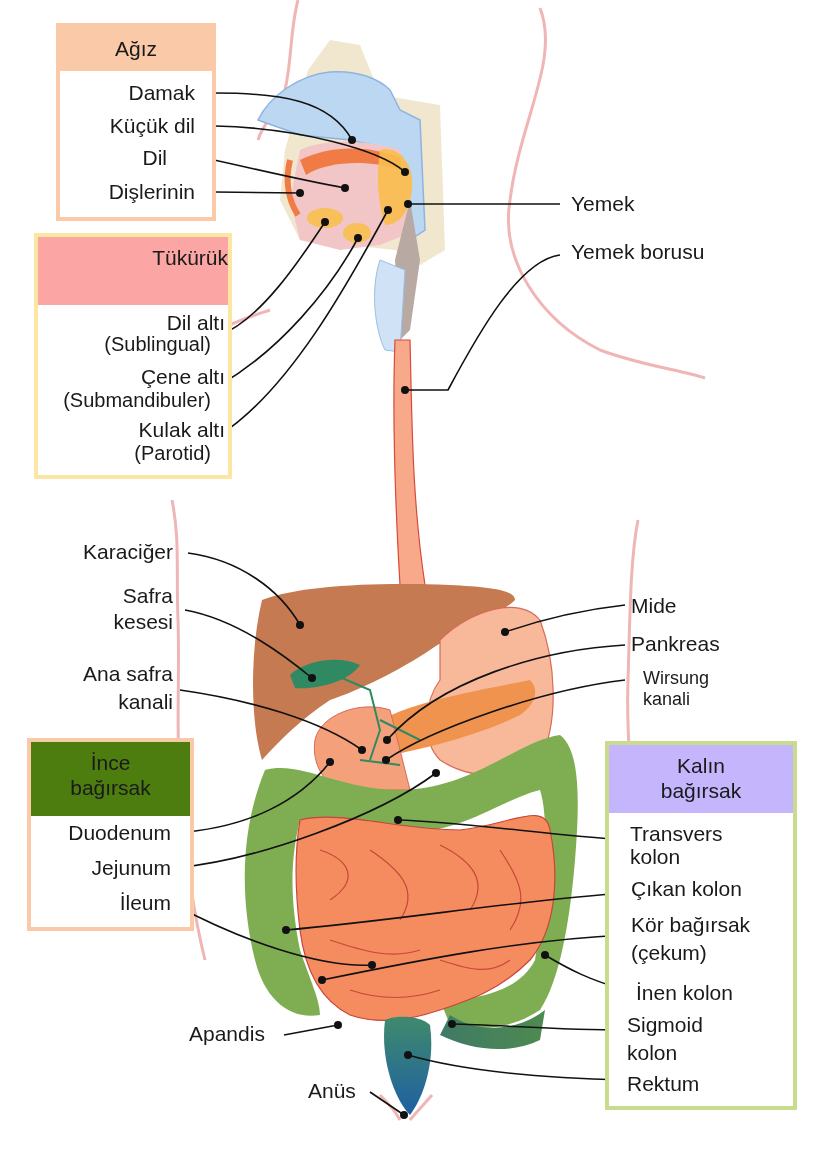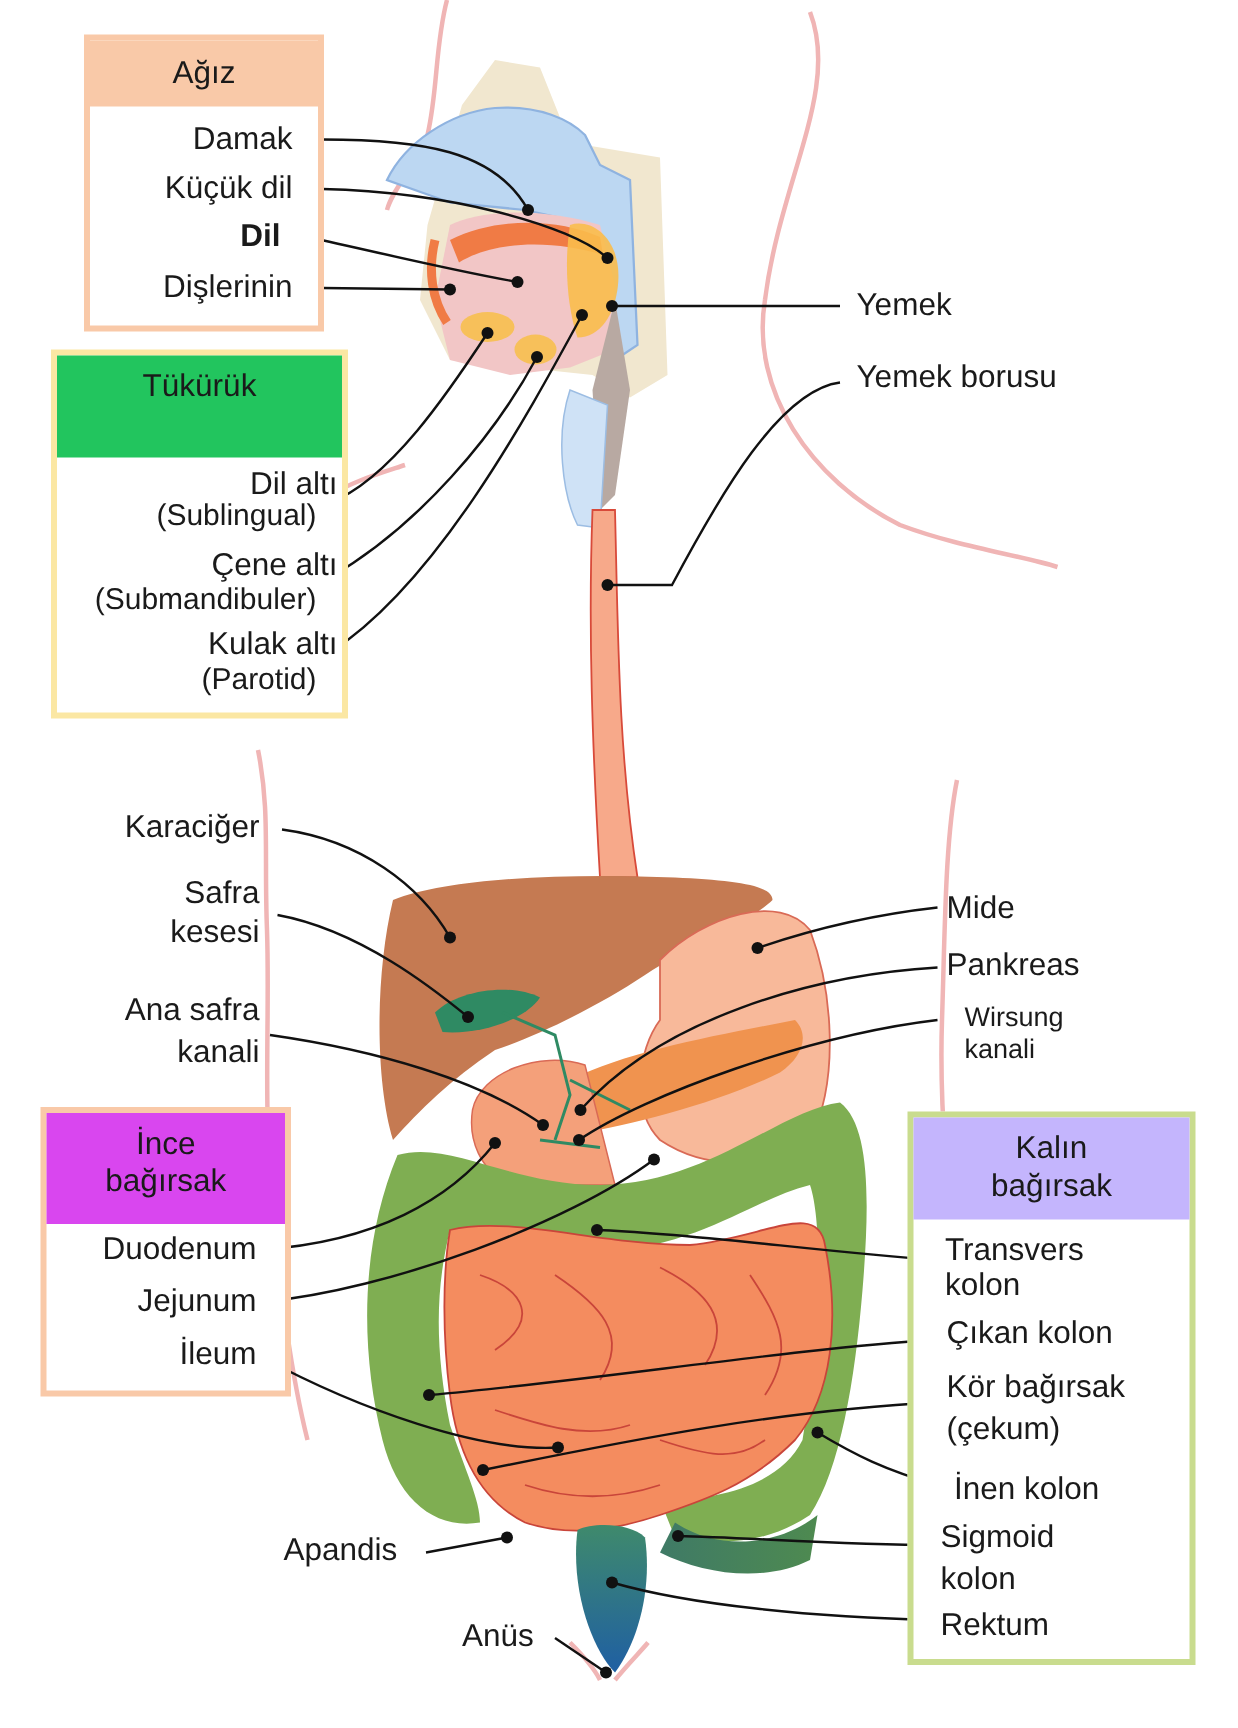--- a/index.html
+++ b/index.html
@@ -141,25 +141,25 @@
     <circle cx="338" cy="1025" r="4"></circle>
       <circle cx="404" cy="1115" r="4"></circle>
   </g>
 </svg>
 
 <div class="box" style="left:56px;top:23px;width:160px;height:198px;border:4px solid #f9c9a8;">
   <div class="hdr" style="background:#f9c9a8;height:44px;line-height:44px;">Ağız</div>
 </div>
 <div class="lbl r" style="right:630px;top:81px;">Damak</div>
 <div class="lbl r" style="right:630px;top:114px;">Küçük dil</div>
-<div class="lbl r" style="right:638px;top:146px;font-weight:bold;">Dil</div>
+<div class="lbl r" style="right:658px;top:146px;">Dil</div>
 <div class="lbl r" style="right:630px;top:180px;">Dişlerinin</div>
 
 <div class="box" style="left:34px;top:233px;width:198px;height:246px;border:4px solid #fbe7a3;">
-  <div class="hdr" style="background:#22c55e;height:68px;padding-top:8px;box-sizing:border-box;">
+  <div class="hdr" style="background:#fca5a5;height:68px;padding-top:8px;box-sizing:border-box;text-align:right;">
     <div>Tükürük</div>
   </div>
 </div>
 <div class="lbl r" style="right:600px;top:311px;">Dil altı</div>
 <div class="sub" style="right:614px;top:335px;">(Sublingual)</div>
 <div class="lbl r" style="right:600px;top:365px;">Çene altı</div>
 <div class="sub" style="right:614px;top:391px;">(Submandibuler)</div>
 <div class="lbl r" style="right:600px;top:418px;margin-left:45px;">Kulak altı</div>
 <div class="sub" style="right:614px;top:444px;">(Parotid)</div>
 
@@ -171,21 +171,21 @@
 <div class="lbl r" style="right:652px;top:610px;">kesesi</div>
 <div class="lbl r" style="right:652px;top:662px;">Ana safra</div>
 <div class="lbl r" style="right:652px;top:690px;">kanali</div>
 
 <div class="lbl" style="left:631px;top:594px;">Mide</div>
 <div class="lbl" style="left:631px;top:632px;">Pankreas</div>
 <div class="lbl small" style="left:643px;top:668px;">Wirsung</div>
 <div class="lbl small" style="left:643px;top:689px;">kanali</div>
 
 <div class="box" style="left:27px;top:738px;width:167px;height:193px;border:4px solid #f9c9a8;">
-  <div class="hdr" style="background:#d946ef;height:74px;padding-top:8px;box-sizing:border-box;">
+  <div class="hdr" style="background:#4d7c0f;height:74px;padding-top:8px;box-sizing:border-box;">
     <div>İnce</div>
     <div>bağırsak</div>
   </div>
 </div>
 <div class="lbl r" style="right:654px;top:821px;">Duodenum</div>
 <div class="lbl r" style="right:654px;top:856px;">Jejunum</div>
 <div class="lbl r" style="right:654px;top:891px;">İleum</div>
 
 <div class="box" style="left:605px;top:741px;width:192px;height:369px;border:4px solid #c9dc8e;">
   <div class="hdr" style="background:#c4b5fd;height:68px;padding-top:8px;box-sizing:border-box;">

